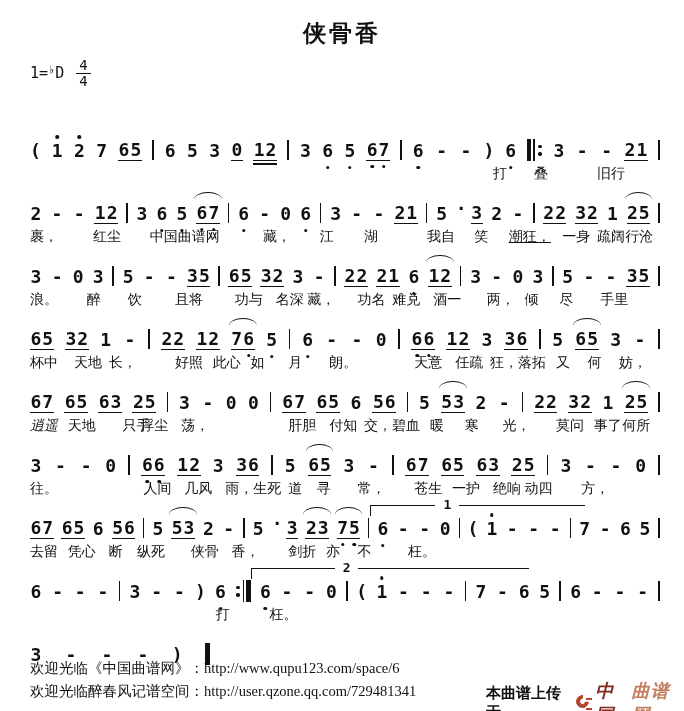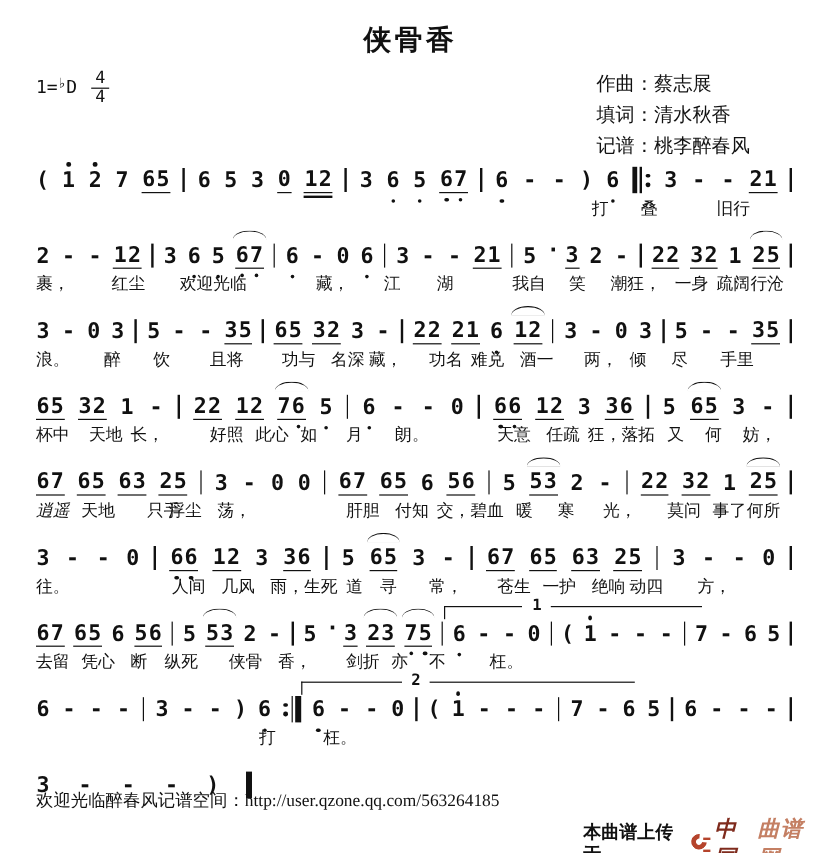--- a/index.html
+++ b/index.html
@@ -67,25 +67,20 @@
         border-top:2px solid #b5442c;border-bottom:2px solid #b5442c;}
   .logo-cn{font-weight:bold;font-size:18px;font-style:italic;}
   .logo-qpw{font-weight:bold;font-size:18px;font-style:italic;letter-spacing:1px;}
 </style>
 </head>
 <body>
 
 <div class="header">
   <div class="title">侠骨香</div>
   <div class="keysig"><span>1=</span><span class="flat">♭</span><span>D</span><span class="frac"><span class="num">4</span><span class="den">4</span></span></div>
-  <div class="credits">
-    <div>作曲：蔡志展</div>
-    <div>填词：清水秋香</div>
-    <div>记谱：桃李醉春风</div>
-  </div>
 </div>
 
 <div class="score">
     <div class="sline">
       <div class="nrow">
         <span class="par">(</span>
         <span class="nt">
           <span class="dg hi">1</span>
         </span>
         <span class="nt">
@@ -236,27 +231,27 @@
         </span>
         <span class="nt slur u1">
           <span class="dg">2</span>
           <span class="dg">5</span>
         </span>
         <span class="bl"></span>
       </div>
       <div class="lrow">
         <span style="left: 0%;">裹，</span>
         <span style="left: 10%;">红尘</span>
-        <span style="left: 19%;">欢迎光临</span>
+        <span style="left: 19%;">中国曲谱网</span>
         <span style="left: 37%;">藏，</span>
         <span style="left: 46%;">江</span>
         <span style="left: 53%;">湖</span>
         <span style="left: 63%;">我自</span>
         <span style="left: 70.5%;">笑</span>
-        <span style="left: 76%;">潮狂，</span>
+        <span style="left: 76%; text-decoration: underline;">潮狂，</span>
         <span style="left: 84.5%;">一身</span>
         <span style="left: 90%;">疏阔</span>
         <span style="left: 94.5%;">行沧</span>
       </div>
     </div>
     <div class="sline">
       <div class="nrow">
         <span class="nt">
           <span class="dg">3</span>
         </span>
@@ -775,21 +770,22 @@
         <span class="dash">-</span>
         <span class="dash">-</span>
         <span class="par">)</span>
         <span class="finbar"></span>
       </div>
       <div class="lrow"></div>
     </div>
   </div>
 
 <div class="footer">
-  <div>欢迎光临醉春风记谱空间：http://user.qzone.qq.com/563264185</div>
+  <div>欢迎光临《中国曲谱网》：http://www.qupu123.com/space/6</div>
+  <div>欢迎光临醉春风记谱空间：http://user.qzone.qq.com/729481341</div>
 </div>
 
 <div class="upload">
   <span class="upload-note">本曲谱上传于</span>
   <span class="logo">
     <span class="logo-icon"></span>
     <span class="logo-cn" style="color: rgb(127, 43, 29);">中国</span>
     <span class="logo-qpw" style="color: rgb(196, 127, 99);">曲谱网</span>
   </span>
 </div>

